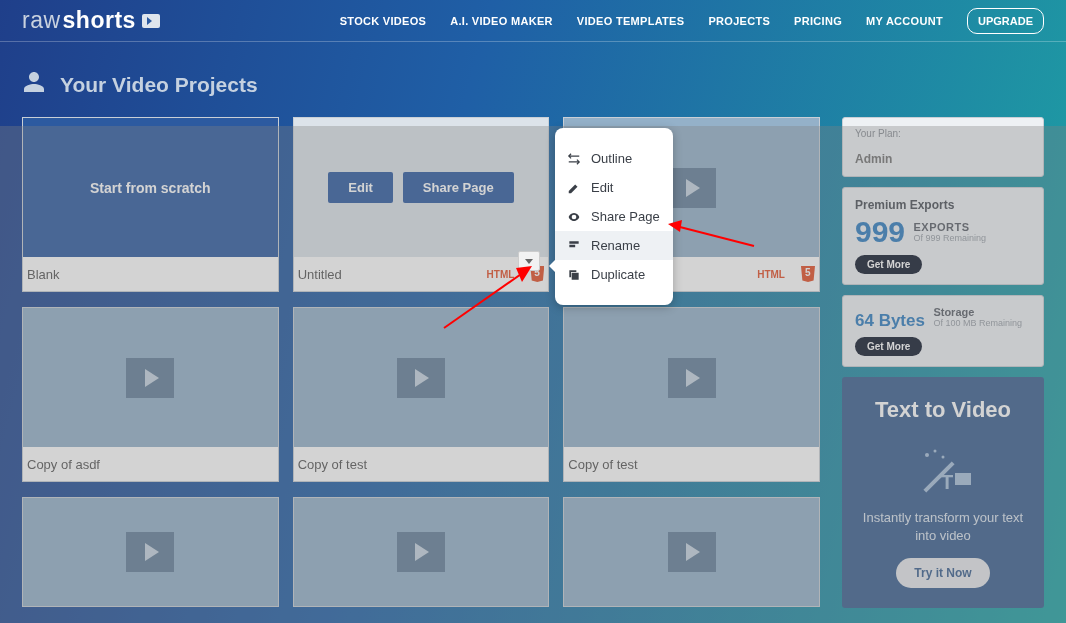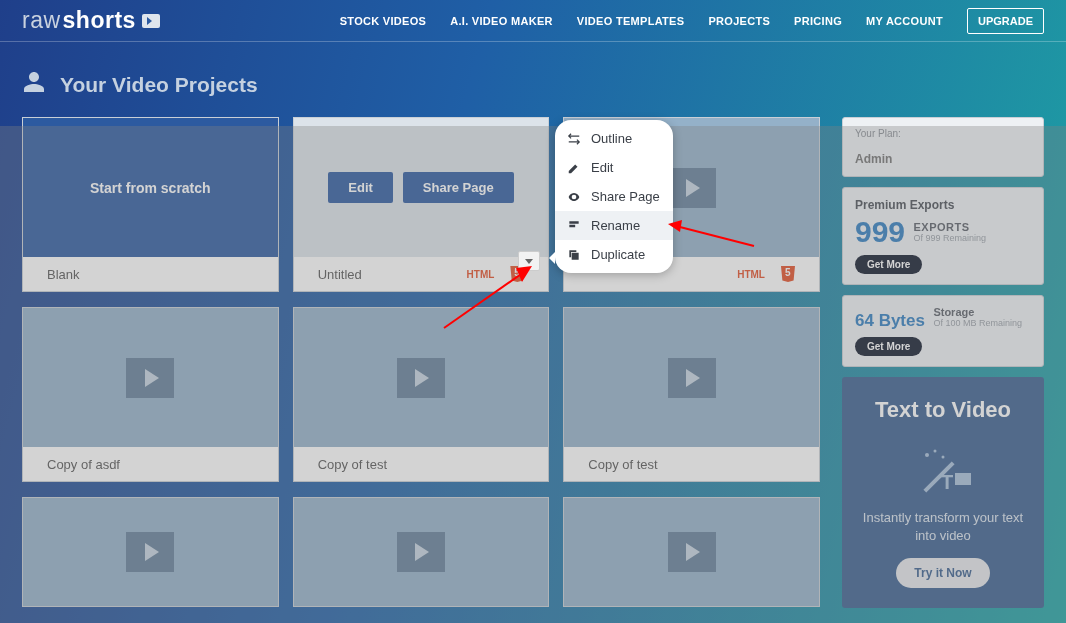--- a/index.html
+++ b/index.html
@@ -6,30 +6,30 @@
   body{width:1066px;height:623px;overflow:hidden;background:linear-gradient(105deg,#1f3f8a 0%,#1f5fa6 40%,#1ea3a3 100%);position:relative}
   .dim{position:absolute;top:126px;left:0;right:0;bottom:0;background:rgba(128,128,128,0.35);pointer-events:none;z-index:50}
   header{height:42px;display:flex;align-items:center;padding:0 22px;border-bottom:1px solid rgba(255,255,255,0.25)}
   .logo{display:flex;align-items:center;gap:2px}
   .logo .raw{color:#c9d2df;font-size:23px;font-weight:400;letter-spacing:.5px}
   .logo .shorts{color:#fff;font-size:23px;font-weight:700;letter-spacing:.5px}
   .logo-badge{width:18px;height:14px;background:#dfe5ec;border-radius:2px;margin-left:4px;position:relative}
   .logo-badge:before{content:"";position:absolute;left:5px;top:3px;border-left:5px solid #2c5aa0;border-top:4px solid transparent;border-bottom:4px solid transparent}
   nav{margin-left:auto;display:flex;align-items:center;gap:24px}
   nav a{color:#fff;font-size:11px;font-weight:700;letter-spacing:.3px;text-decoration:none}
-  .upgrade-btn{border:1px solid #fff;color:#fff;font-size:11px;font-weight:700;padding:6px 10px;border-radius:2px;background:transparent}
+  .upgrade-btn{border:1px solid #fff;color:#fff;font-size:11px;font-weight:700;padding:6px 10px;border-radius:10px;background:transparent}
   .page-title{display:flex;align-items:center;gap:14px;padding:28px 22px 18px;color:#c5d1e0;font-size:21px;font-weight:700}
   .person-icon svg{width:24px;height:24px;fill:#c5d1e0}
   .content{display:flex;padding:0 22px;gap:22px}
   .grid{flex:1;display:grid;grid-template-columns:repeat(3,1fr);gap:14px}
   .card{background:#fff;border:1px solid #c9cfd6;display:flex;flex-direction:column;height:175px}
   .thumb{flex:1;background:#94b1c9;display:flex;align-items:center;justify-content:center;position:relative}
   .play{width:48px;height:40px;background:#637f9a;display:flex;align-items:center;justify-content:center}
   .play:before{content:"";border-left:14px solid #c7d5e2;border-top:9px solid transparent;border-bottom:9px solid transparent;margin-left:3px}
-  .caption{height:34px;display:flex;align-items:center;padding:0 24px;color:#555;font-size:13px;justify-content:space-between}
+  .caption{height:34px;display:flex;align-items:center;padding:0 4px;color:#555;font-size:13px;justify-content:space-between}
   .html5{display:flex;align-items:center;gap:16px;color:#e44d26;font-size:10px;font-weight:700}
   .html5-badge{width:14px;height:16px;background:#e44d26;clip-path:polygon(0 0,100% 0,90% 90%,50% 100%,10% 90%);position:relative}
   .html5-badge:before{content:"5";position:absolute;color:#fff;font-size:10px;left:4px;top:1px;font-weight:700}
   .blank-card .thumb{background:#2c5aa0;color:#fff;font-size:14px;font-weight:600}
   .hover-card .thumb{background:#dce3ea}
   .hover-btns{display:flex;gap:10px}
   .hover-btns button{background:#2c5aa0;color:#fff;border:none;padding:8px 20px;font-size:13px;font-weight:600;border-radius:2px}
   .caret{position:absolute;right:8px;bottom:-14px;width:22px;height:20px;background:#f2f2f2;border:1px solid #ccc;border-radius:2px;display:flex;align-items:center;justify-content:center;z-index:200}
   .caret:before{content:"";border-top:5px solid #666;border-left:4px solid transparent;border-right:4px solid transparent}
   .sidebar{width:202px;display:flex;flex-direction:column;gap:10px}
@@ -44,21 +44,21 @@
   .pill{display:inline-block;background:#0f172a;color:#fff;font-size:10px;font-weight:700;padding:4px 12px;border-radius:11px;margin-top:6px}
   .storage-num{font-size:17px;font-weight:800;color:#2e7dc0;display:inline-block}
   .storage-lbl{display:inline-block;margin-left:4px}
   .storage-lbl .t1{font-size:11px;font-weight:700;color:#5a5f68}
   .storage-lbl .t2{font-size:9px;color:#9aa0a8}
   .ttv{background:#3a5f8f;border-radius:3px;padding:20px 14px;text-align:center;color:#fff}
   .ttv h3{font-size:22px;font-weight:800;margin-bottom:22px}
   .ttv-icon{margin:10px auto 14px;width:60px;height:50px;position:relative}
   .ttv p{font-size:13px;color:#dbe4ef;line-height:1.35;margin-bottom:14px}
   .ttv button{background:#e6e9ed;color:#3a5f8f;border:none;padding:8px 18px;border-radius:16px;font-size:12px;font-weight:600}
-  .context-menu{position:absolute;left:555px;top:120px;width:118px;background:#fff;border-radius:16px;box-shadow:0 2px 10px rgba(0,0,0,.25);z-index:300;padding:4px 0}
+  .context-menu{position:absolute;left:555px;top:128px;width:118px;background:#fff;border-radius:8px;box-shadow:0 2px 10px rgba(0,0,0,.25);z-index:300;padding:16px 0}
   .context-menu .mi{display:flex;align-items:center;gap:10px;padding:7px 12px;font-size:13px;color:#3a3f47;cursor:pointer}
   .context-menu .mi.hover{background:#eef1f4}
   .mi svg{width:14px;height:14px;fill:#3a3f47}
   .menu-pointer{position:absolute;left:-6px;top:132px;width:0;height:0;border-right:6px solid #fff;border-top:6px solid transparent;border-bottom:6px solid transparent}
   .arrow{position:absolute;z-index:400}
   .arrow svg{overflow:visible}
   .arrow-line{stroke:#ff0000;stroke-width:2;fill:none}
   .arrow-head{fill:#ff0000}
 </style>
 </head>

